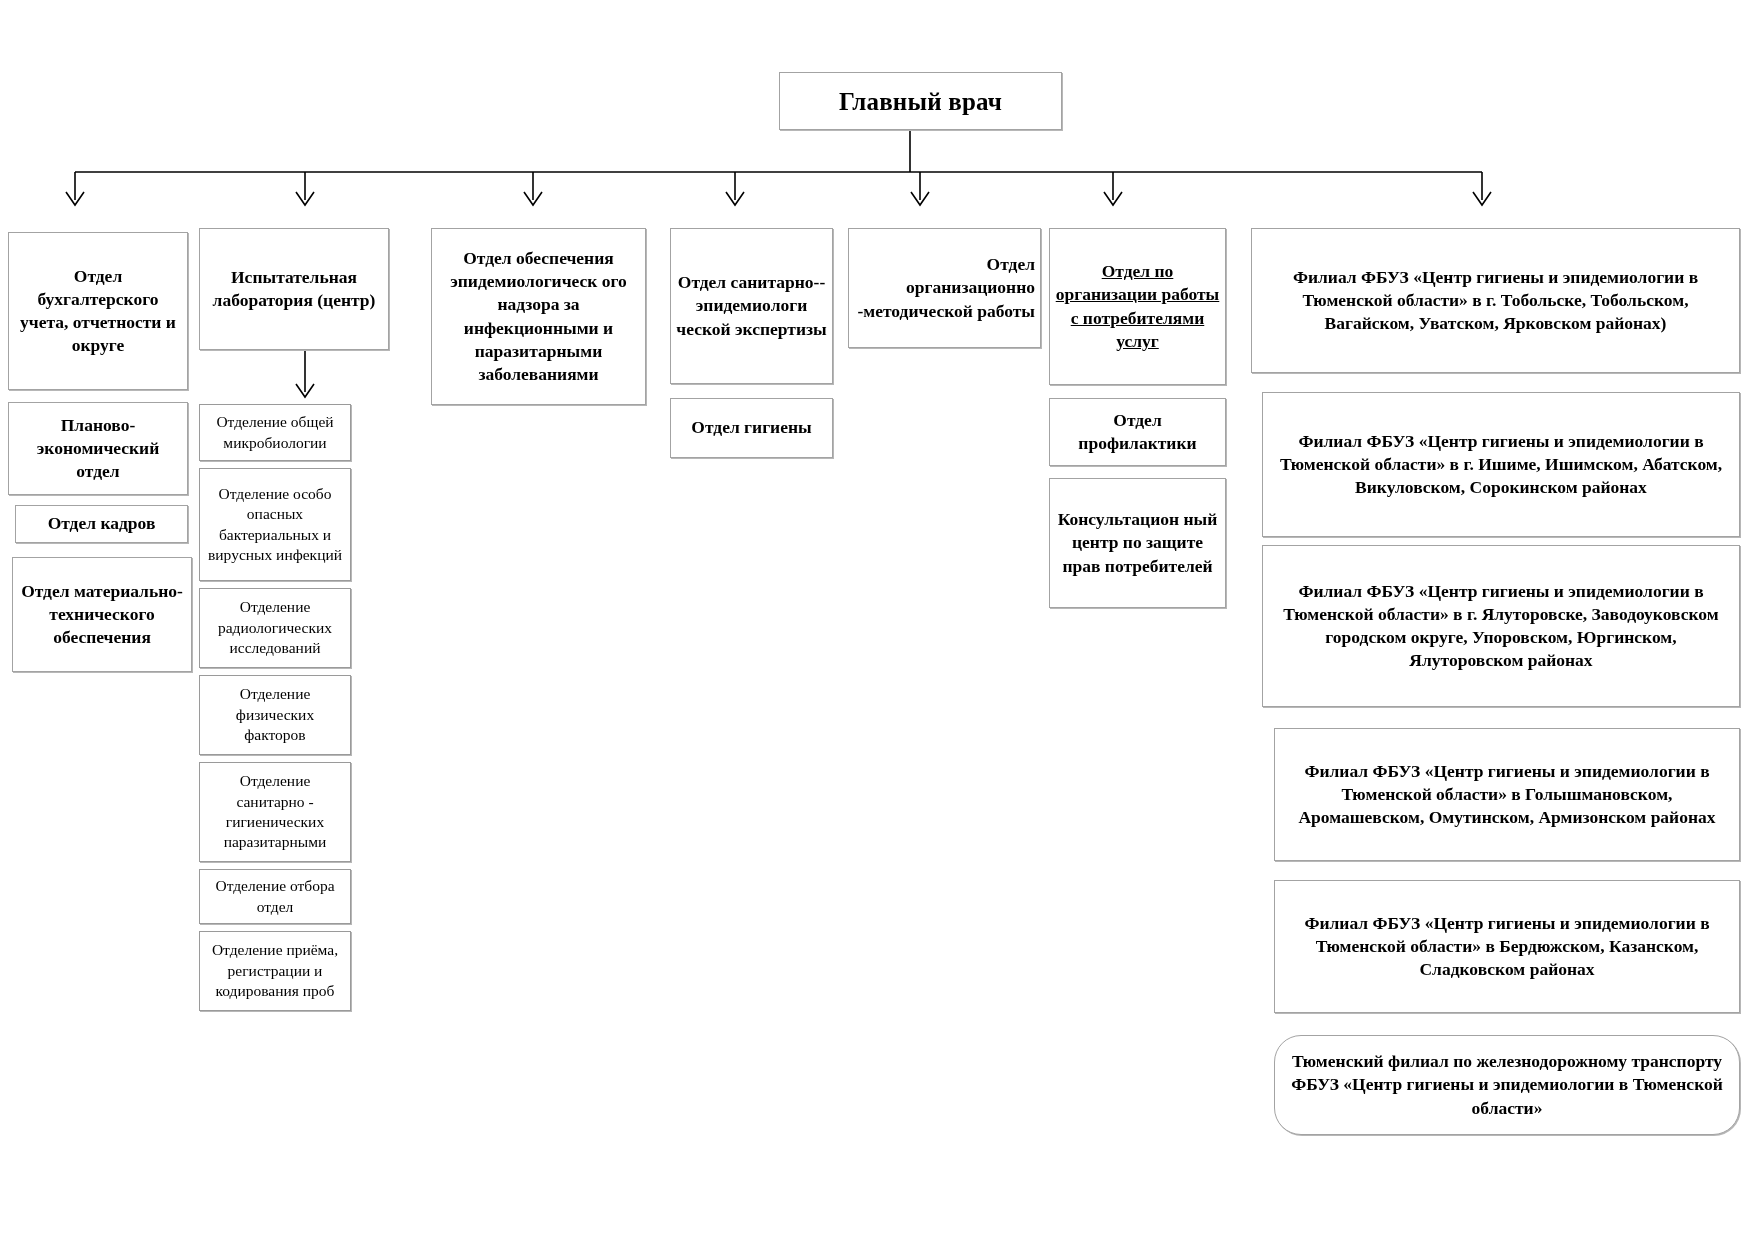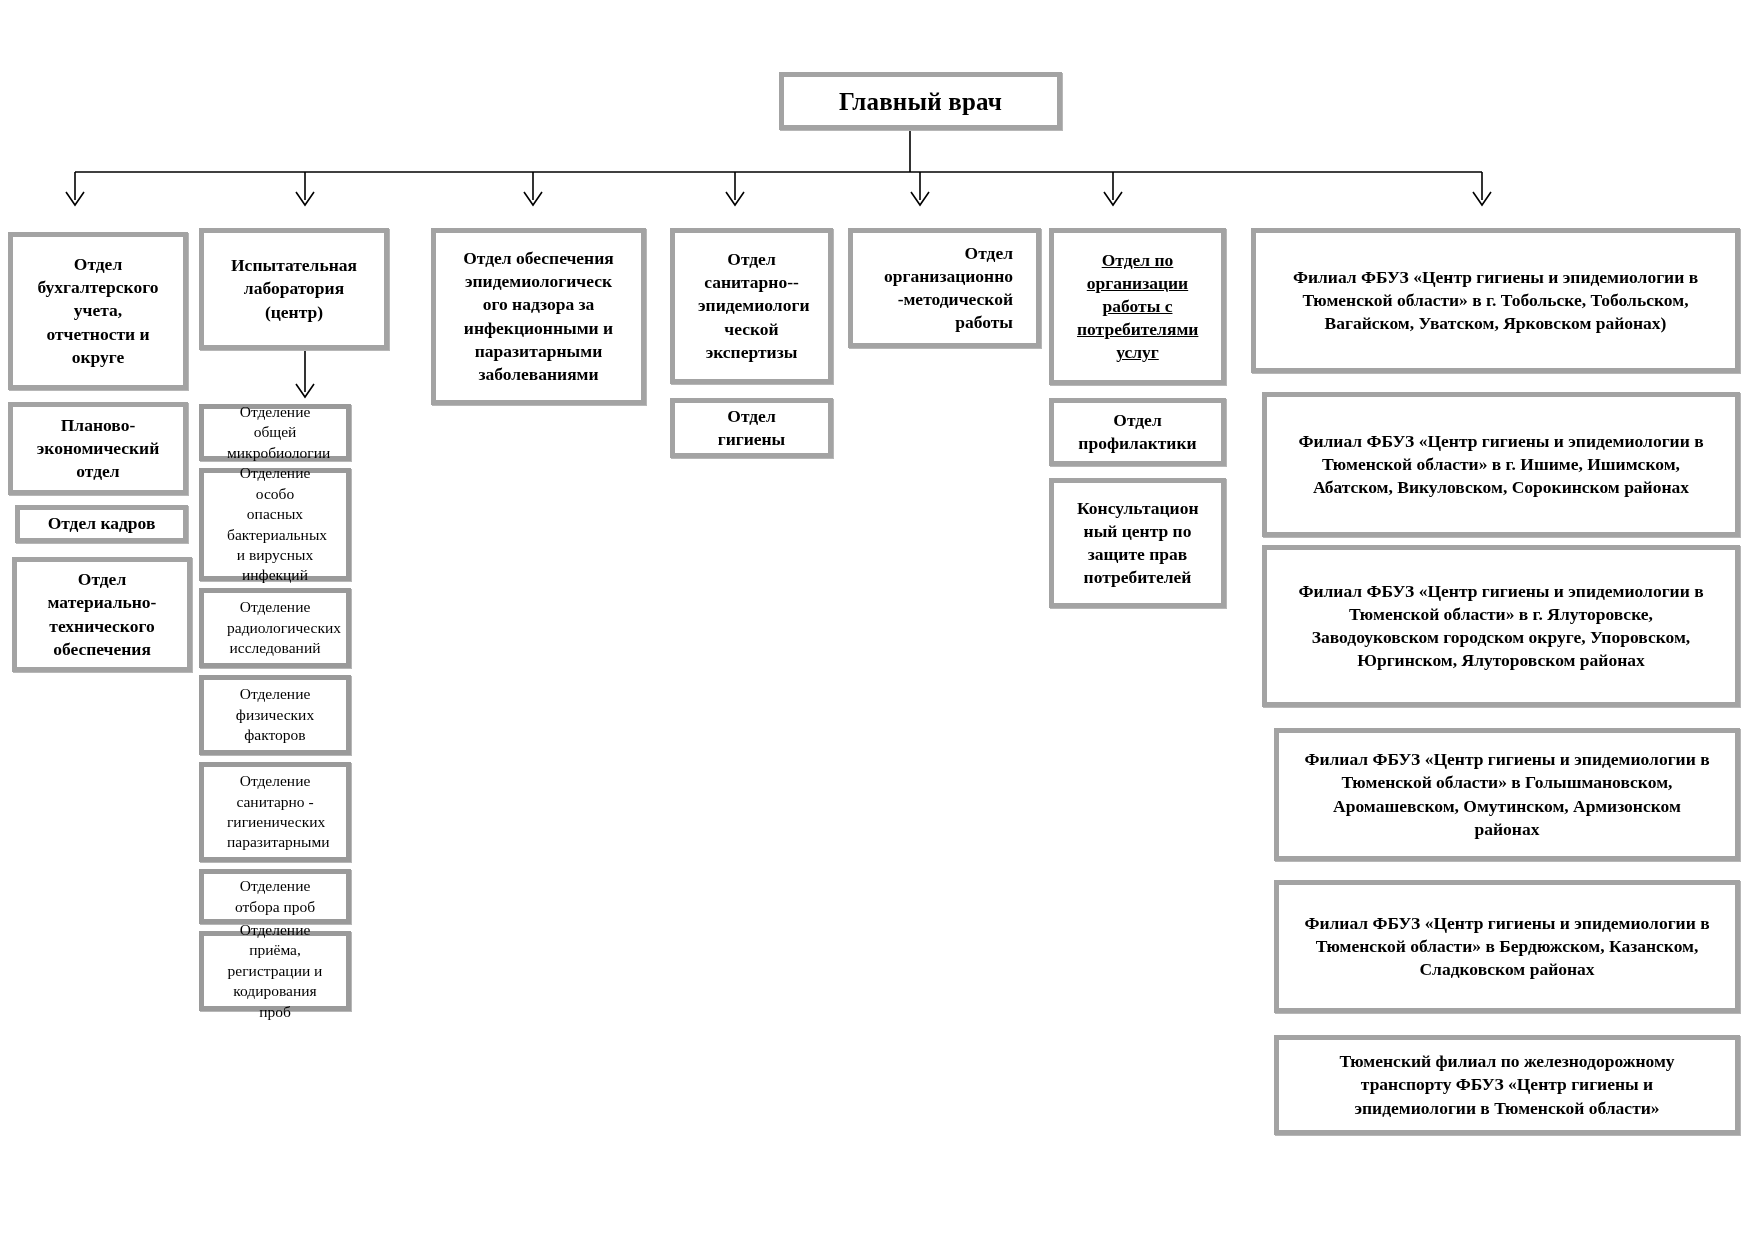--- a/index.html
+++ b/index.html
@@ -15,28 +15,28 @@
     overflow: hidden;
   }
   #canvas { position: absolute; inset: 0; }
 
   
   #connectors { position: absolute; left: 0; top: 0; width: 1754px; height: 1240px; }
 
   
   .box {
     position: absolute;
-    border: 5px solid #a3a3a3;
+    border: 1px solid #a3a3a3;
     background: #ffffff;
     display: flex;
     align-items: center;
     justify-content: center;
     text-align: center;
     line-height: 1.32;
-    padding: 3px 23px;
+    padding: 3px 5px;
   }
   .box.bold  { font-weight: bold; }
   .box.thin  { font-weight: normal; border-color: #9a9a9a; }
 
   
   .box.sh { box-shadow: 1px 1px 0 0 #b7b7b7; }
 
   
   .f-root { font-size: 25px; letter-spacing: .2px; }
   .f-l1   { font-size: 17.5px; }
@@ -118,21 +118,21 @@
 
   <div class="box thin f-sub sh" style="left:199px; top:675px; width:152px; height:80px;">
     <span class="txt">Отделение физических факторов</span>
   </div>
 
   <div class="box thin f-sub sh" style="left:199px; top:762px; width:152px; height:100px;">
     <span class="txt">Отделение санитарно - гигиенических паразитарными</span>
   </div>
 
   <div class="box thin f-sub sh" style="left:199px; top:869px; width:152px; height:55px;">
-    <span class="txt">Отделение отбора проб</span>
+    <span class="txt">Отделение отбора отдел</span>
   </div>
 
   <div class="box thin f-sub sh" style="left:199px; top:931px; width:152px; height:80px;">
     <span class="txt">Отделение приёма, регистрации и кодирования проб</span>
   </div>
 
   <div class="box bold f-l1 sh" style="left:431px; top:228px; width:215px; height:177px;">
     <span class="txt">Отдел обеспечения эпидемиологическ ого надзора за инфекционными и паразитарными заболеваниями</span>
   </div>
 
@@ -173,17 +173,17 @@
   </div>
 
   <div class="box bold f-fil sh" style="left:1274px; top:728px; width:466px; height:133px;">
     <span class="txt">Филиал ФБУЗ «Центр гигиены и эпидемиологии в Тюменской области» в Голышмановском, Аромашевском, Омутинском, Армизонском районах</span>
   </div>
 
   <div class="box bold f-fil sh" style="left:1274px; top:880px; width:466px; height:133px;">
     <span class="txt">Филиал ФБУЗ «Центр гигиены и эпидемиологии в Тюменской области» в Бердюжском, Казанском, Сладковском районах</span>
   </div>
 
-  <div class="box bold f-fil sh" style="left:1274px; top:1035px; width:466px; height:100px;">
+  <div class="box bold f-fil sh" style="left:1274px; top:1035px; width:466px; height:100px;border-radius:27px;">
     <span class="txt">Тюменский филиал по железнодорожному транспорту ФБУЗ «Центр гигиены и эпидемиологии в Тюменской области»</span>
   </div>
 
 </div>
 
 </body></html>

